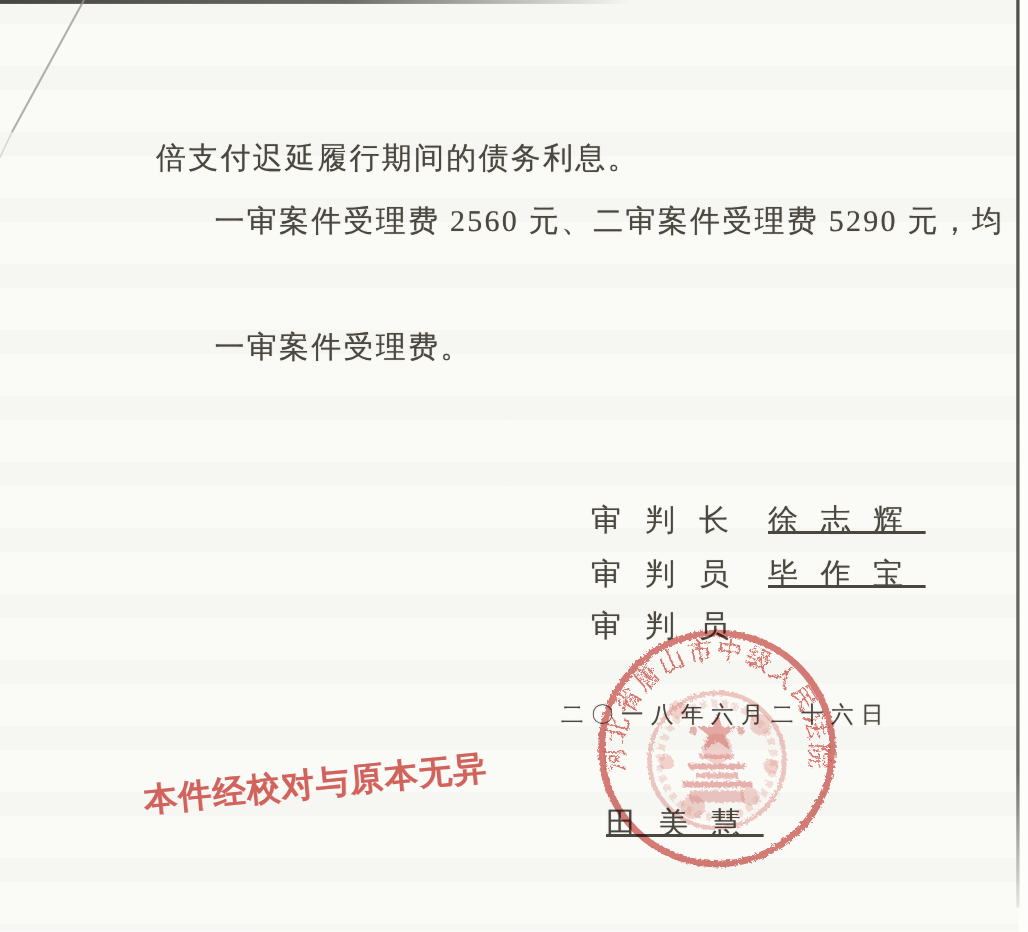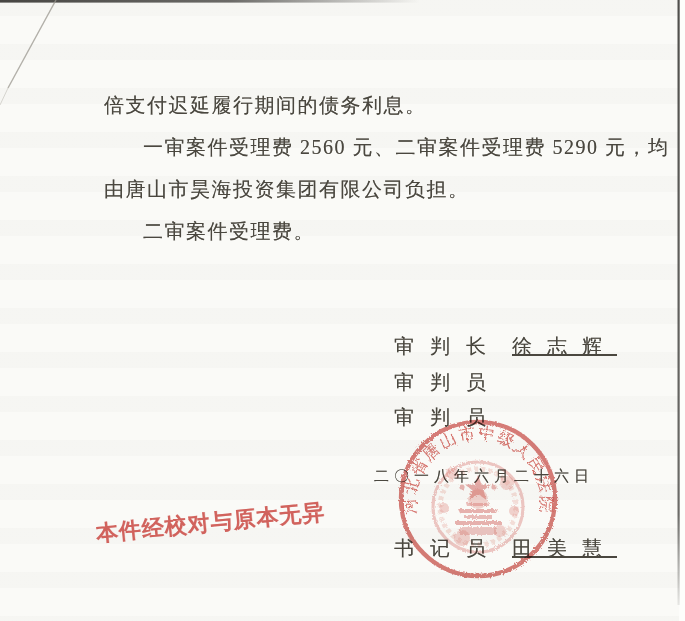--- a/index.html
+++ b/index.html
@@ -85,38 +85,37 @@
 </style>
 </head>
 <body>
 
 <div class="scan-page">
 
   <div class="page-right-margin"></div>
 
   <div class="body-line" style="left:104px; top:92px;">倍支付迟延履行期间的债务利息。</div>
   <div class="body-line" style="left:143px; top:134px;">一审案件受理费 2560 元、二审案件受理费 5290 元，均</div>
-  <div class="body-line" style="left:104px; top:176px;">由唐山市昊海投资集团有限公司负担。</div>
-  <div class="body-line" style="left:143px; top:218px;">二审案件受理费。</div>
+  <div class="body-line" style="left:143px; top:218px;">一审案件受理费。</div>
 
   <div class="sig-row" style="top:333px;">
     <span class="sig-role">审判长</span>
     <span class="sig-name">徐志辉</span>
   </div>
   <div class="sig-row" style="top:369px;">
     <span class="sig-role">审判员</span>
+    <span class="sig-name">毕作宝</span>
   </div>
   <div class="sig-row" style="top:404px;">
     <span class="sig-role">审判员</span>
   </div>
 
   <div class="date-line">二〇一八年六月二十六日</div>
 
   <div class="sig-row clerk-row">
-    <span class="sig-role">书记员</span>
     <span class="sig-name">田美慧</span>
   </div>
 
   <div class="proofread-stamp">本件经校对与原本无异</div>
 
   <svg class="court-seal" viewBox="0 0 172 172">
     <defs>
       <path id="sealArc" d="M 26,108 A 63,63 0 1 1 146,108" fill="none"></path>
       <filter id="roughEdge" x="-10%" y="-10%" width="120%" height="120%">
         <feTurbulence type="fractalNoise" baseFrequency="0.55" numOctaves="2" result="noise"></feTurbulence>

